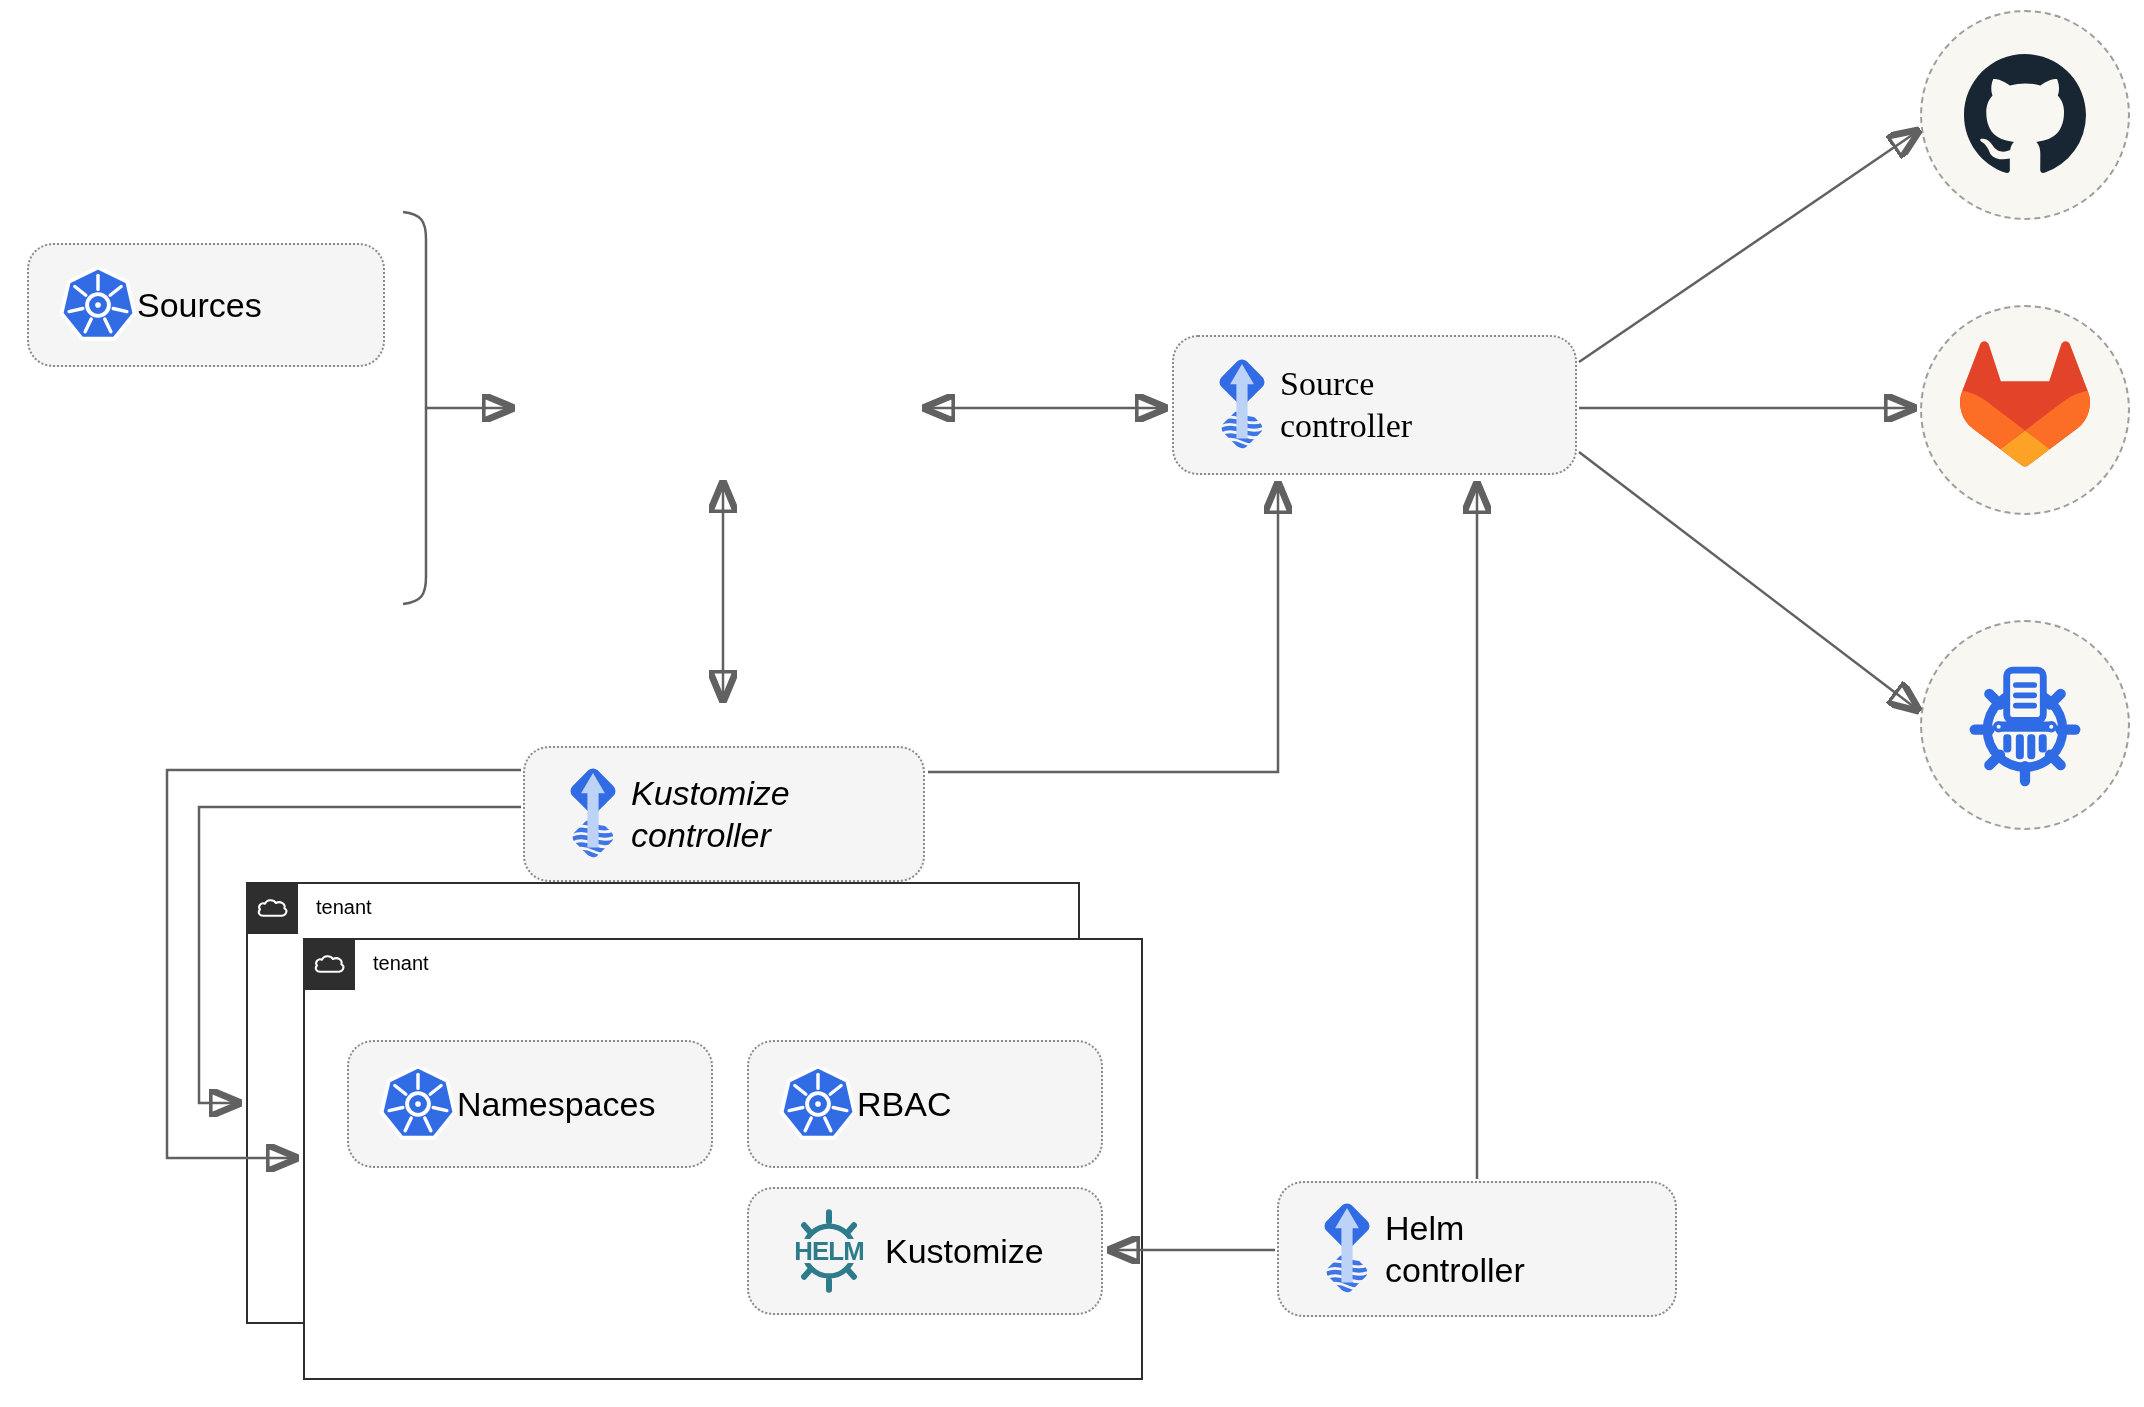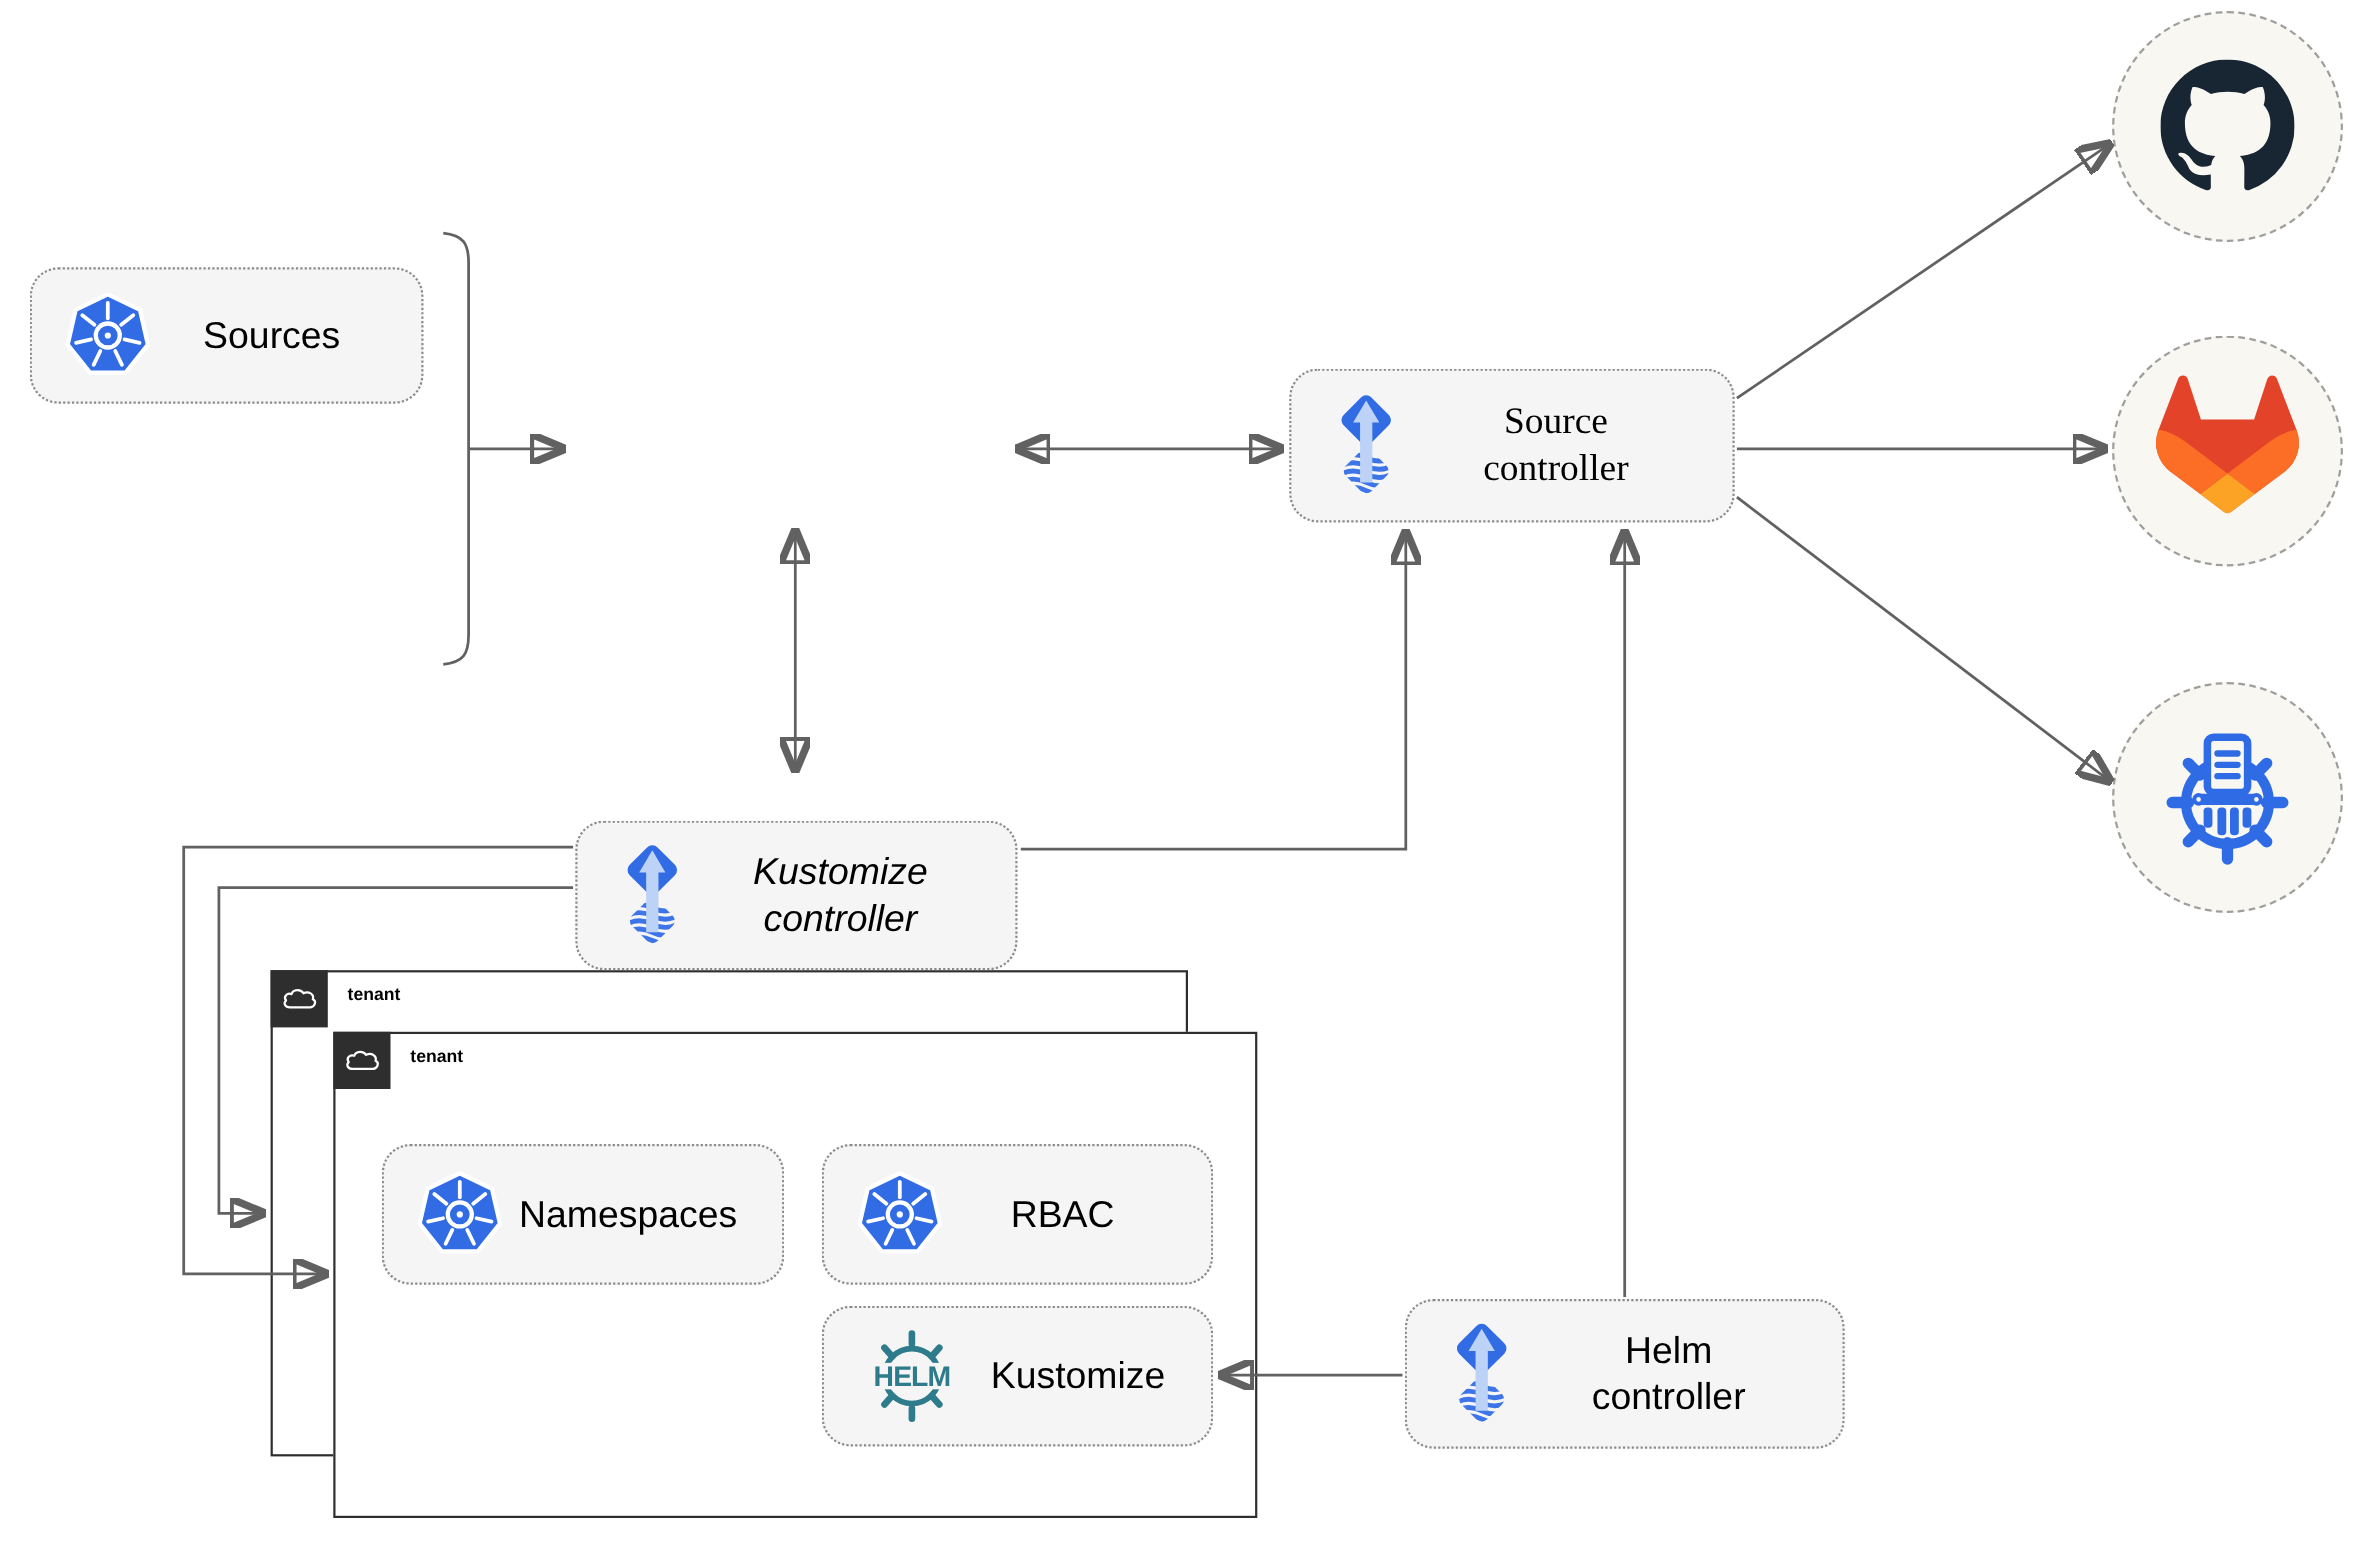--- a/index.html
+++ b/index.html
@@ -3,28 +3,28 @@
 <meta charset="utf-8">
 <style>
   html,body{margin:0;padding:0;background:#ffffff;}
   body{width:2144px;height:1407px;font-family:"Liberation Sans",sans-serif;overflow:hidden;position:relative;}
   .canvas{position:absolute;left:0;top:0;width:2144px;height:1407px;}
 
   
   .node{position:absolute;background:#F5F5F5;border:2px dotted #8a8a8a;border-radius:26px;
         display:flex;align-items:center;box-sizing:border-box;z-index:7;}
   .node .icn{flex:0 0 auto;margin-left:30px;display:flex;align-items:center;}
-  .node .label{flex:1 1 auto;text-align:center;font-size:34px;color:#000;padding-right:26px;
+  .node .label{flex:1 1 auto;font-size:34px;color:#000;padding-right:26px;
                white-space:pre-line;line-height:1.25;}
 
   
   .tenant{position:absolute;background:#ffffff;border:2px solid #2e2e2e;box-sizing:border-box;}
   .tenant .badge{position:absolute;left:-2px;top:-2px;width:52px;height:52px;background:#2e2e2e;
                  display:flex;align-items:center;justify-content:center;}
-  .tenant .tlabel{position:absolute;left:68px;top:12px;font-size:16px;color:#000;font-weight:bold;}
+  .tenant .tlabel{position:absolute;left:68px;top:12px;font-size:20px;color:#000;}
   #tenant-outer{z-index:4;}
   #tenant-inner{z-index:5;}
 
   
   .ext{position:absolute;width:210px;height:210px;border-radius:50%;border:2px dashed #9e9e9e;
        background:#F8F7F2;display:flex;align-items:center;justify-content:center;box-sizing:border-box;z-index:7;}
 
   .connectors{position:absolute;left:0;top:0;z-index:20;pointer-events:none;}
   .connectors path{stroke:#616161;stroke-width:2.5;fill:none;}
 </style>

